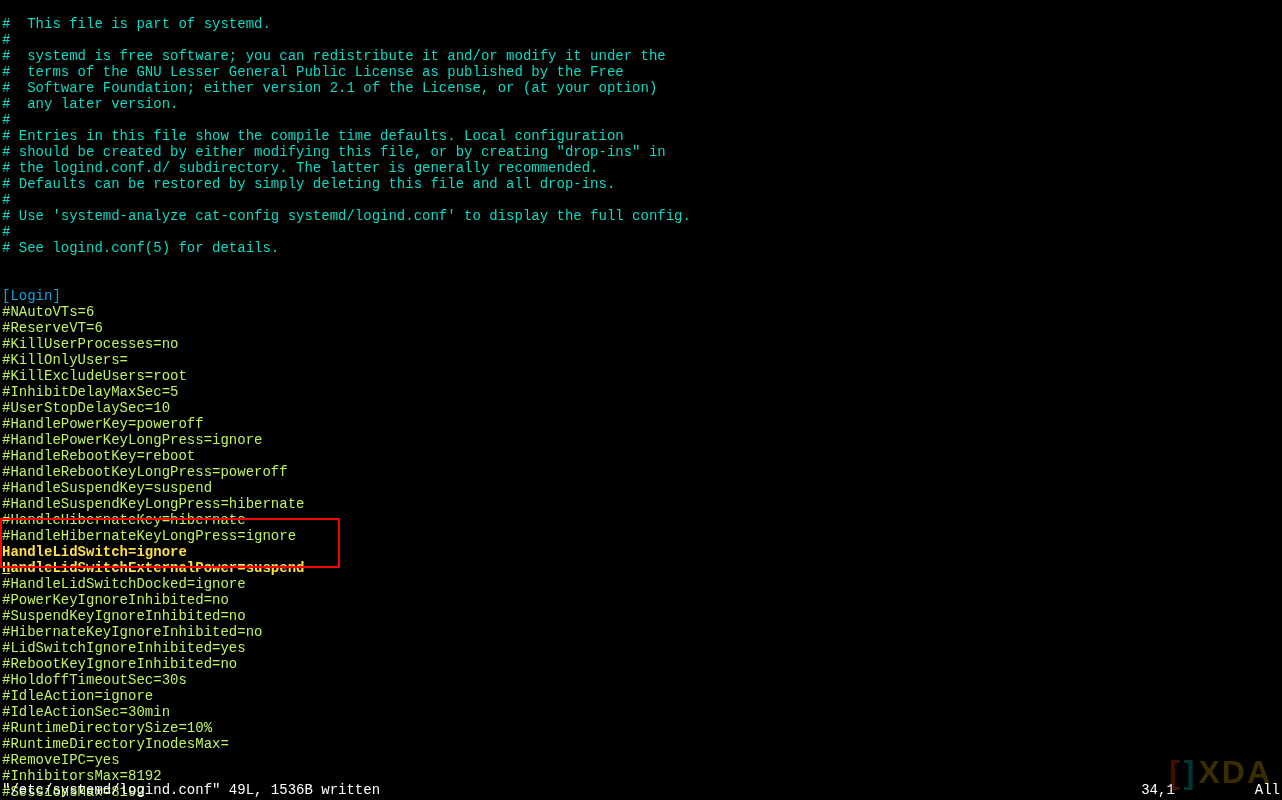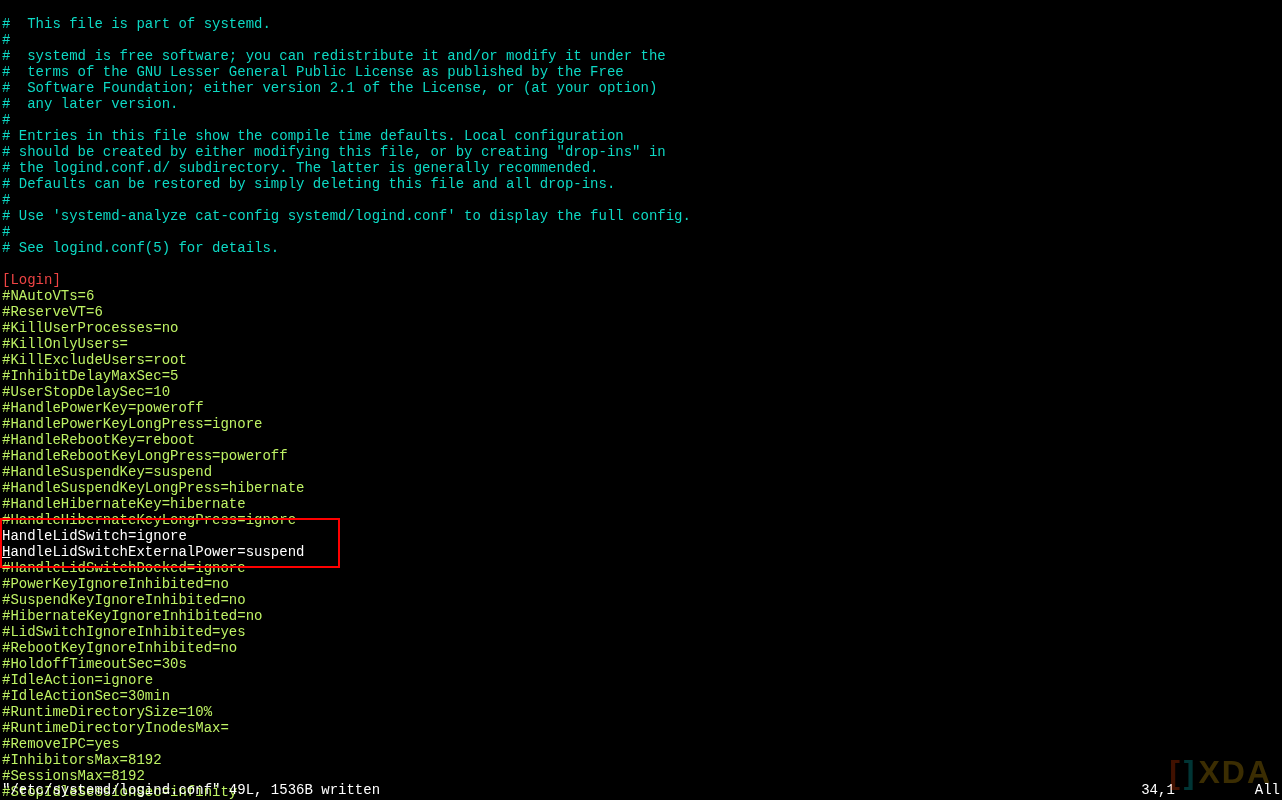--- a/index.html
+++ b/index.html
@@ -14,22 +14,22 @@
       overflow: hidden;
       position: relative;
     }
     .terminal {
       padding: 16px 2px;
       white-space: pre;
     }
     .line { display: block; height: 16px; }
     .comment { color: #0dd9c4; }
     .config { color: #bef264; }
-    .uncommented { color: #ffffff; }
-    .section-header { color: #ef4444; }
+    .uncommented { color: #fde047; font-weight: bold; }
+    .section-header { color: #0ea5e9; margin-top: 16px; }
     .highlight-box {
       position: absolute;
       left: 0px;
       top: 518px;
       width: 340px;
       height: 50px;
       border: 2px solid #ff0000;
       pointer-events: none;
     }
     .status-bar {

